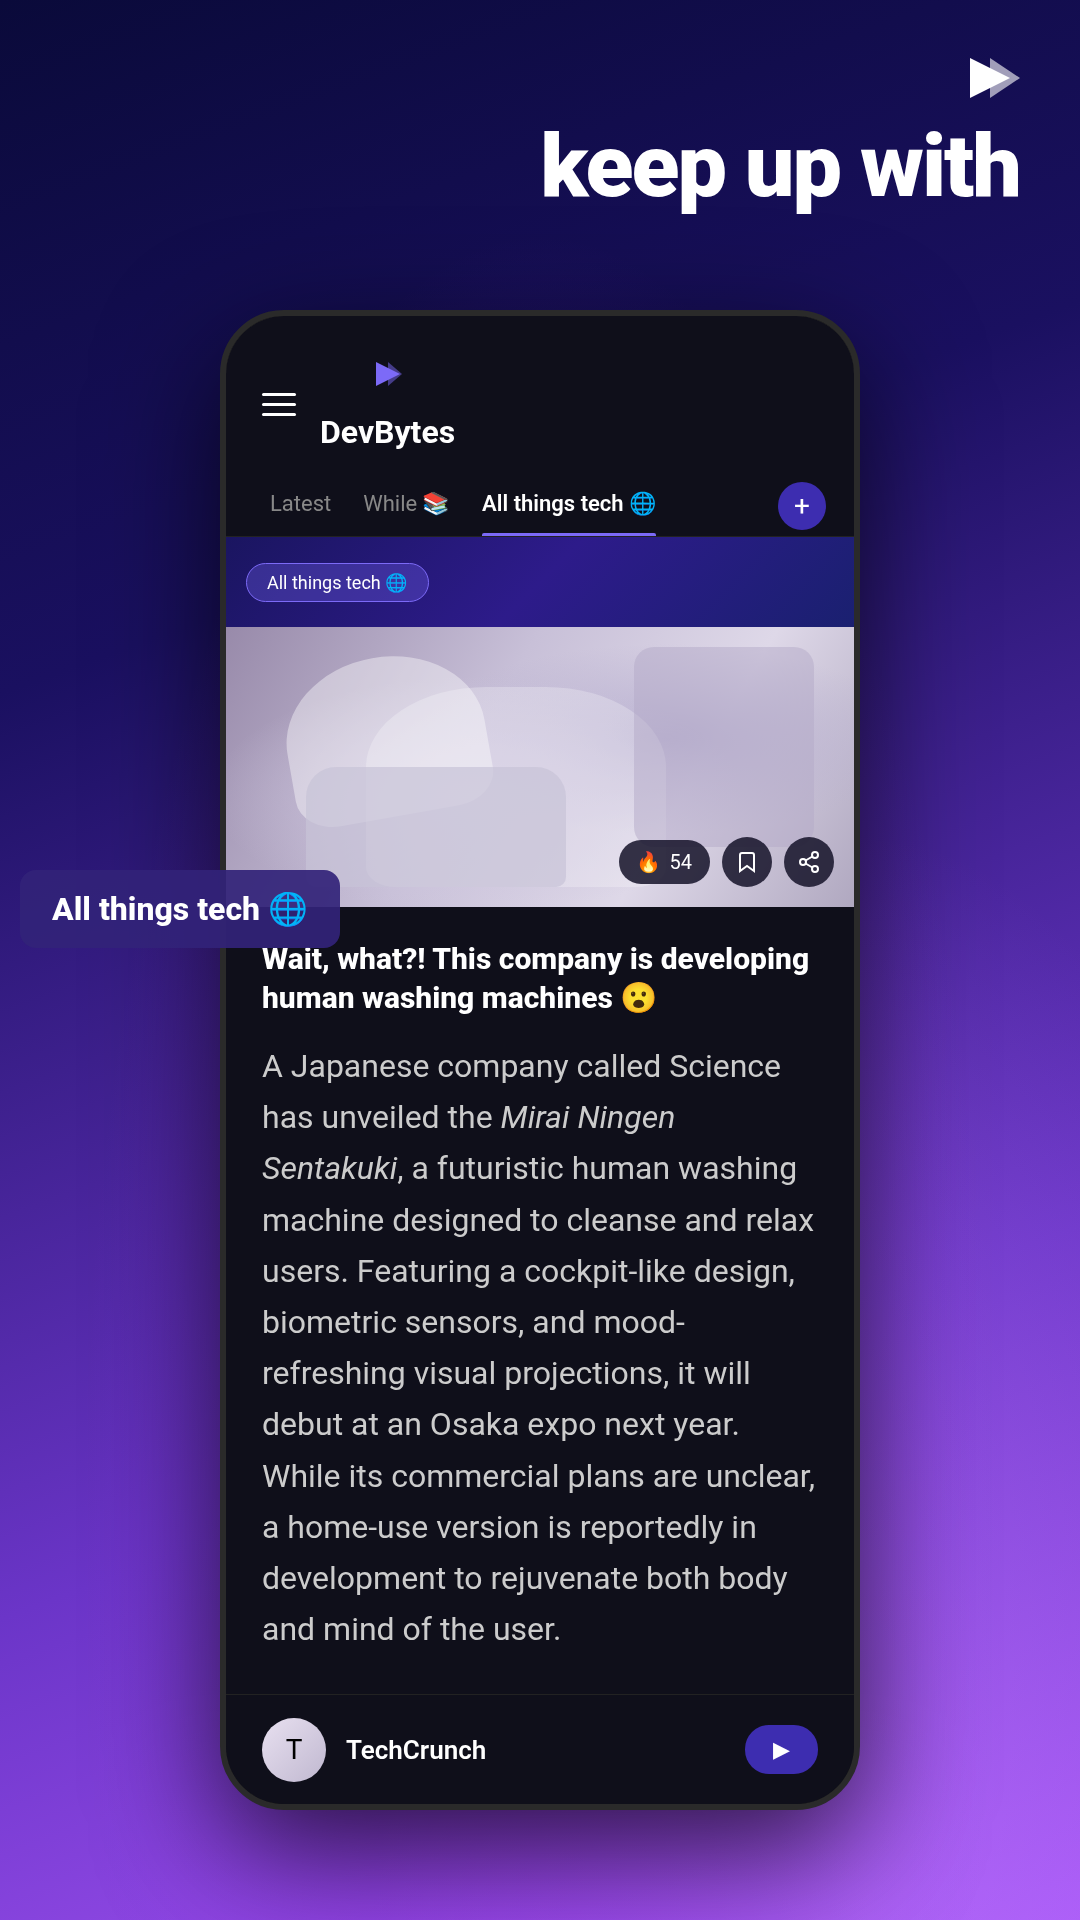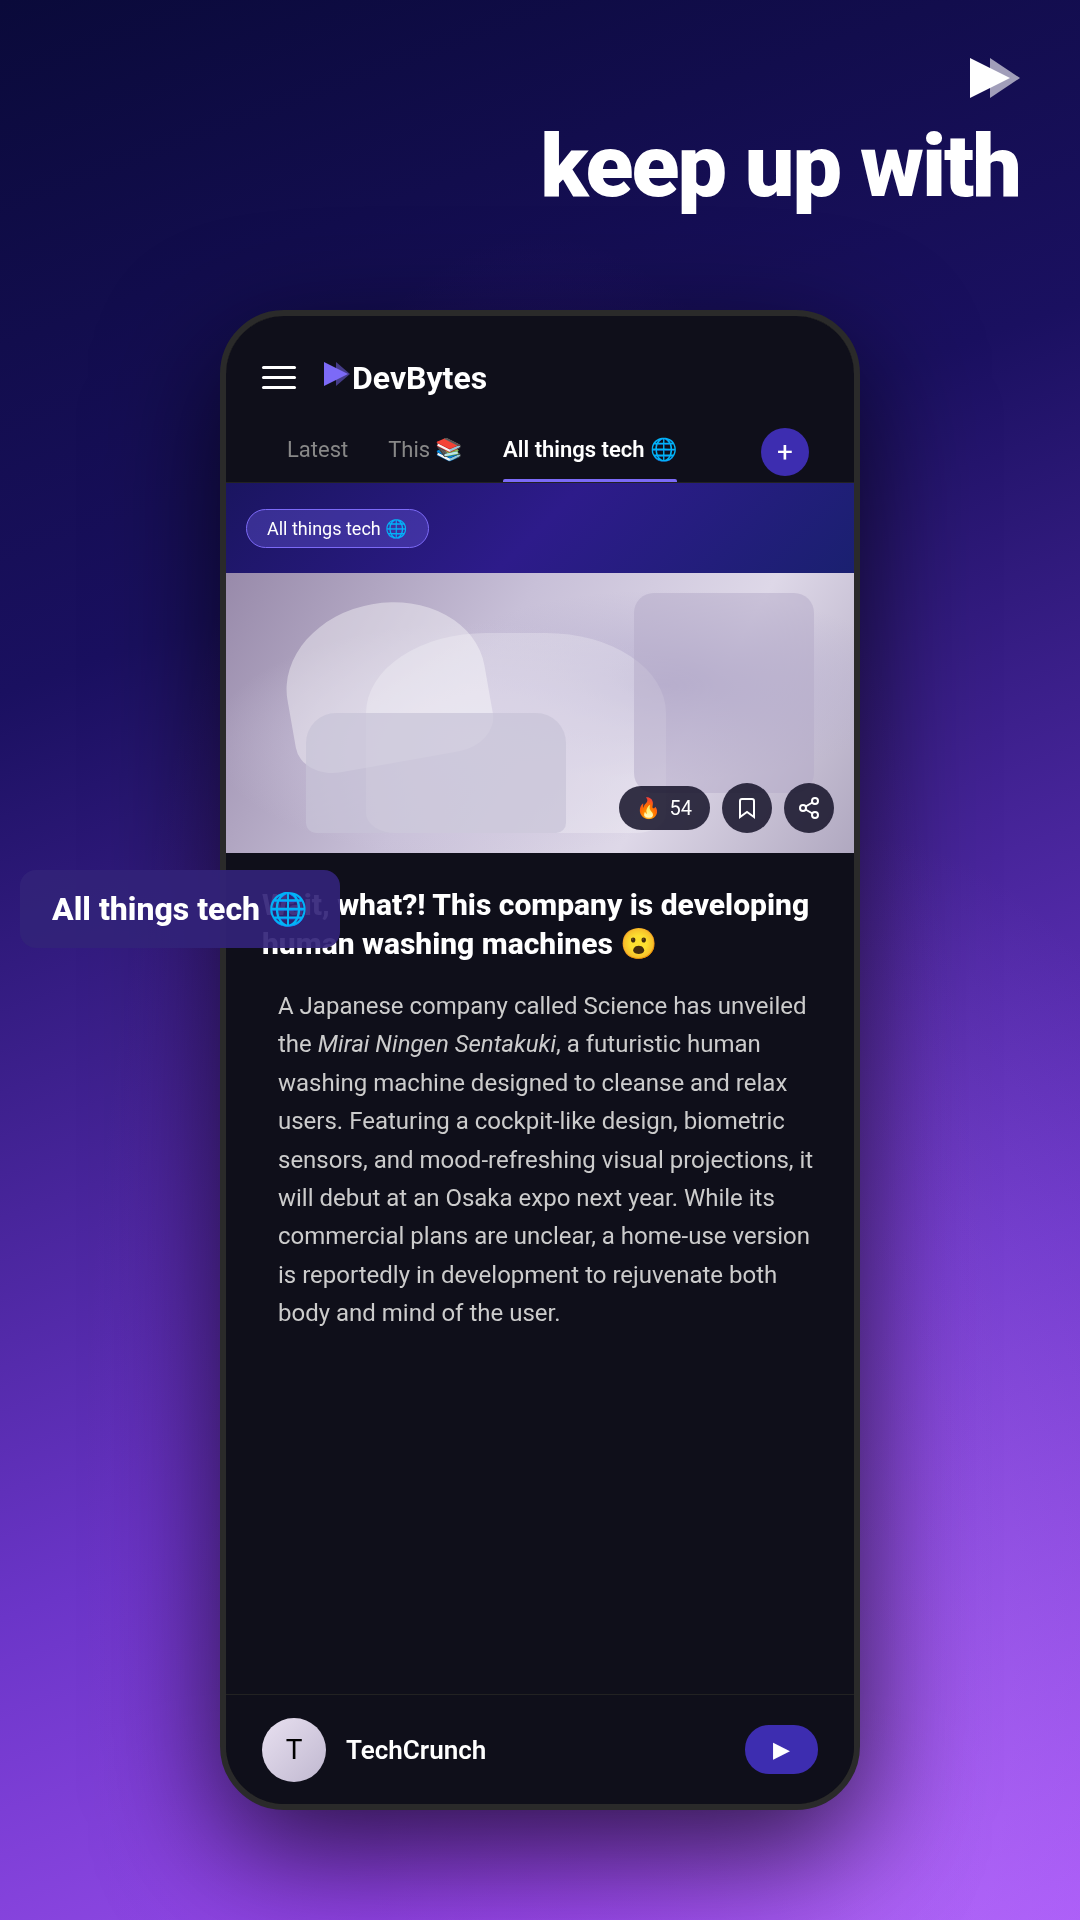--- a/index.html
+++ b/index.html
@@ -89,40 +89,40 @@
       display: block;
       width: 34px;
       height: 3px;
       background: #fff;
       border-radius: 2px;
     }
 
     .app-logo {
       display: flex;
       align-items: center;
-      gap: 0;
+      gap: 16px;
+      flex-direction: column;
     }
 
     .devbytes-icon {
       color: #7c6af7;
       font-size: 30px;
     }
 
     .app-name {
       font-size: 32px;
       font-weight: 700;
       color: #ffffff;
     }
 
     
     .tab-bar {
       display: flex;
       align-items: center;
-      padding: 0 45px;
-      gap: 8px;
+      padding: 0 28px;
       border-bottom: 1px solid #222;
       padding-bottom: 0;
     }
 
     .tab-item {
       font-size: 22px;
       color: #888;
       padding: 16px 16px 20px;
       cursor: pointer;
       white-space: nowrap;
@@ -281,24 +281,23 @@
 
     .article-title {
       font-size: 30px;
       font-weight: 800;
       color: #ffffff;
       line-height: 1.3;
       margin-bottom: 24px;
     }
 
     .article-body {
-      font-size: 24px;
+      font-size: 32px;
       color: #cccccc;
       line-height: 1.6;
-      margin-left: 16px;
     }
 
     .article-body em {
       font-style: italic;
     }
 
     
     .source-bar {
       position: absolute;
       bottom: 0;
@@ -396,21 +395,21 @@
         </span>
         <span class="app-name">DevBytes</span>
       </div>
     </div>
 
     <div class="tab-bar">
       <div class="tab-item">
         <span>Latest</span>
       </div>
       <div class="tab-item">
-        <span>This 📚</span>
+        <span>While 📚</span>
       </div>
       <div class="tab-item active">
         <span>All things tech 🌐</span>
       </div>
       <div class="tab-add">
         <span>+</span>
       </div>
     </div>
 
     <div class="category-peek">

